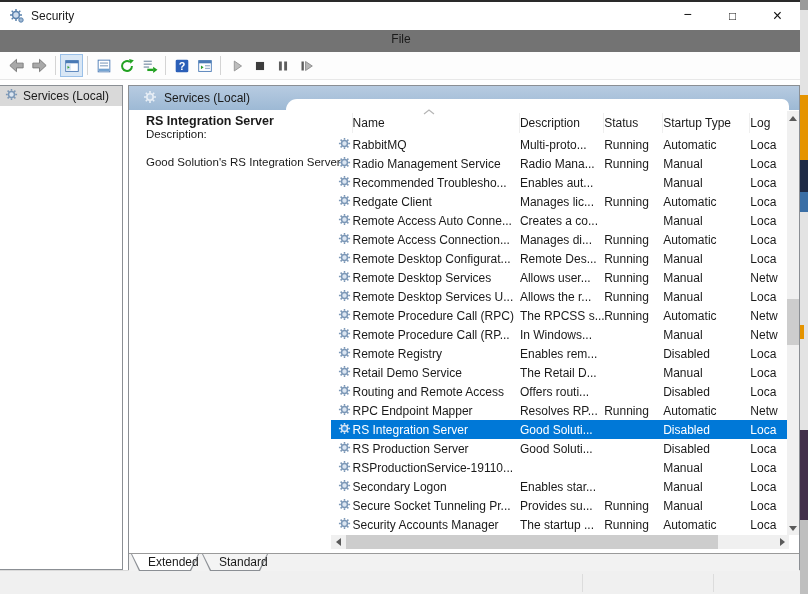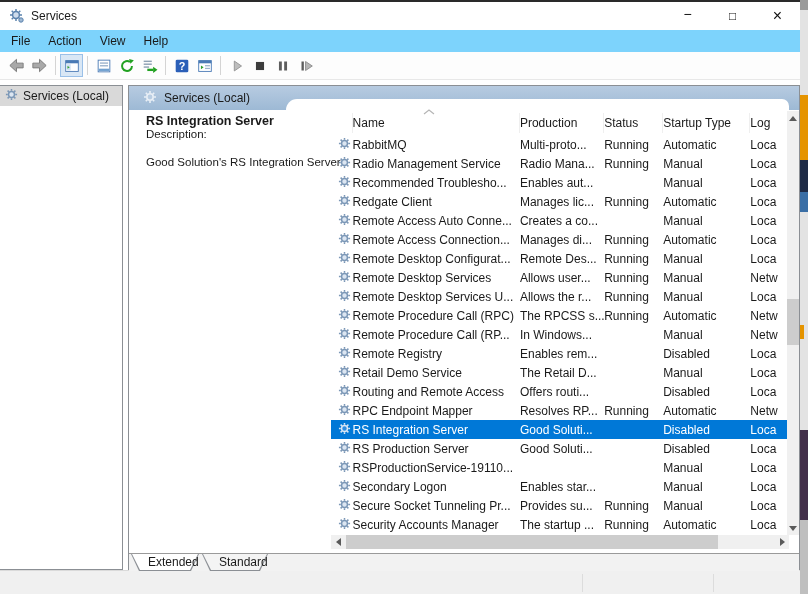--- a/index.html
+++ b/index.html
@@ -17,21 +17,21 @@
   .titlebar { position:absolute; left:0; top:2px; width:800px; height:28px; background:#fff; }
   .app-icon { position:absolute; left:9px; top:6px; }
   .win-title { position:absolute; left:31px; top:7px; font-size:12px; }
   .win-controls { position:absolute; right:0; top:0; height:28px; display:flex; }
   .wbtn { width:45px; height:28px; display:flex; align-items:center; justify-content:center; color:#111; }
   .wbtn.min span { font-size:14px; margin-top:-4px; }
   .wbtn.max span { font-size:12px; }
   .wbtn.close span { font-size:16px; }
 
   
-  .menubar { position:absolute; left:0; top:30px; width:800px; height:22px; display:flex; align-items:center; padding-left:2px; background:#7dd3fc; }
+  .menubar { position:absolute; left:0; top:30px; width:800px; height:22px; display:flex; align-items:center; padding-left:2px; background:#737373;flex-direction:column; }
   .menu-item { padding:2px 9px; }
 
   
   .toolbar { position:absolute; left:0; top:52px; width:800px; height:28px; background:#fdfdfd; border-bottom:1px solid #e8e8e8; display:flex; align-items:center; padding-left:5px; }
   .tbtn { width:23px; height:23px; display:flex; align-items:center; justify-content:center; border:1px solid transparent; }
   .tbtn.active { background:#d9e7f5; border:1px solid #9ac0e8; }
   .ticon { display:flex; }
   .tsep { width:1px; height:19px; background:#d4d4d4; margin:0 4px; }
 
   
@@ -109,21 +109,21 @@
 <div class="titlebar">
   <span class="app-icon">
     <svg width="16" height="16" viewBox="0 0 16 16">
         <g stroke="#5b82ad" stroke-width="1.5" fill="#cfdcec">
           <circle cx="7" cy="7" r="3.4"></circle>
           <path d="M7 1v2M7 11v2M1 7h2M11 7h2M2.7 2.7l1.5 1.5M9.8 9.8l1.5 1.5M11.3 2.7L9.8 4.2M4.2 9.8l-1.5 1.5" fill="none"></path>
         </g>
         <circle cx="12" cy="12" r="2.2" fill="#9db8d4" stroke="#5b82ad"></circle>
       </svg>
   </span>
-  <span class="win-title">Services</span>
+  <span class="win-title">Security</span>
   <div class="win-controls">
     <div class="wbtn min">
         <span>−</span>
       </div>
     <div class="wbtn max">
         <span>□</span>
       </div>
     <div class="wbtn close">
         <span>×</span>
       </div>
@@ -282,21 +282,21 @@
   <div class="card">
     <div class="table">
       <div class="thead">
         <span class="caret">
           <svg width="12" height="6" viewBox="0 0 12 6">
               <path d="M1 5 L6 1 L11 5" stroke="#b5b5b5" fill="none" stroke-width="1.2"></path>
             </svg>
         </span>
         <span class="hcell cell c-icon"></span>
         <span class="hcell cell c-name">Name</span>
-        <span class="hcell cell c-desc">Production</span>
+        <span class="hcell cell c-desc">Description</span>
         <span class="hcell cell c-status">Status</span>
         <span class="hcell cell c-startup">Startup Type</span>
         <span class="hcell cell c-logon">Log</span>
       </div>
       <div>
           <div class="row">
     <span class="cell c-icon">
               <span class="gear"><svg width="13" height="13" viewBox="0 0 14 14">
                   <g stroke="#7b97b6" stroke-width="1.6">
                     <circle class="body" cx="7" cy="7" r="3.2" fill="#dce6f2"></circle>

